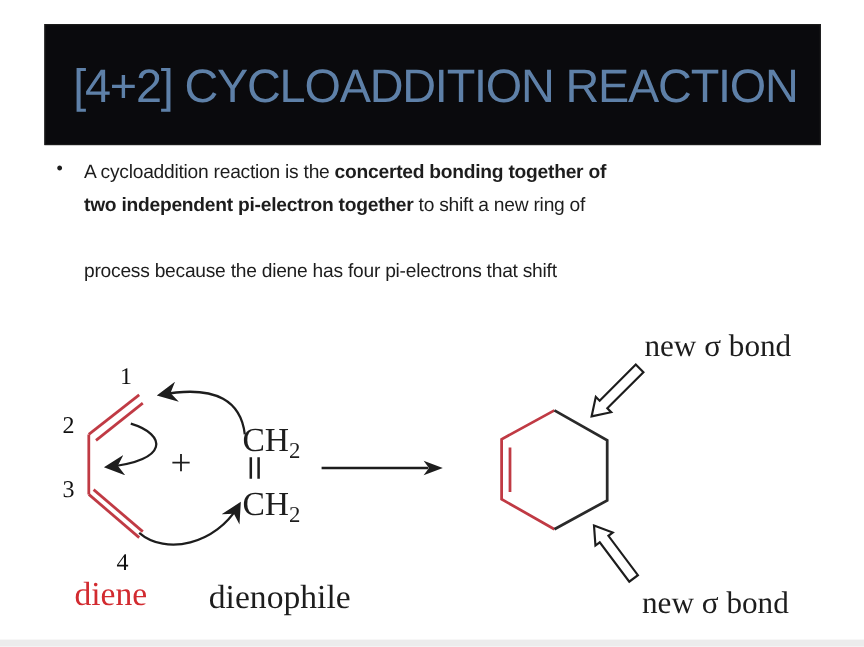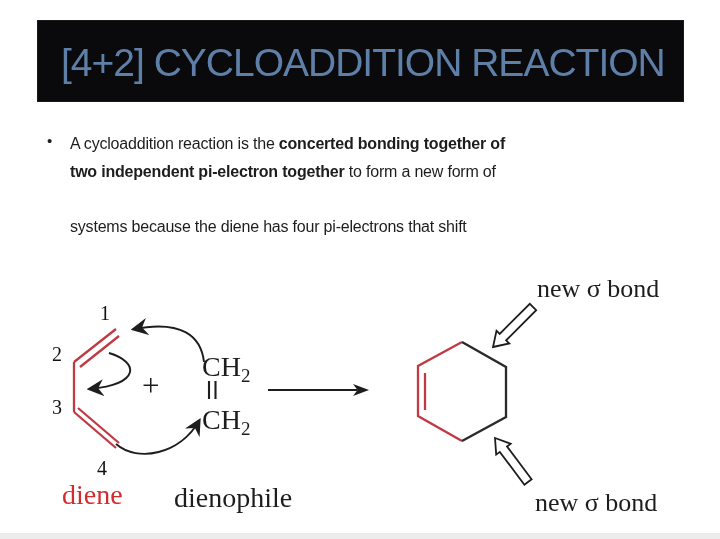--- a/index.html
+++ b/index.html
@@ -1,21 +1,21 @@
 <!DOCTYPE html>
 <html><head>
 <meta charset="utf-8">
 <style>
   html,body{margin:0;padding:0;}
   body{
     width:720px;height:539px;position:relative;background:#ffffff;
     font-family:"Liberation Sans",sans-serif;overflow:hidden;
   }
   .banner{
-    position:absolute;left:37px;top:20px;width:647px;height:82px;
+    position:absolute;left:37px;top:20px;width:647px;height:101px;
     background:#0a0a0d;display:flex;align-items:center;
     box-shadow:0 0 0 1px #1a1a1a inset;
   }
   .title{
     color:#5e80a8;font-size:39px;letter-spacing:-1px;
     padding-left:24px;padding-top:4px;white-space:nowrap;
     font-family:"Liberation Sans",sans-serif;font-weight:400;
   }
   .para{position:absolute;left:45px;top:130px;width:640px;color:#1d1d1d;}
   .bullet{position:absolute;left:2px;top:2px;font-size:15px;}
@@ -35,23 +35,23 @@
 
 <div class="slide">
 
   <div class="banner">
     <span class="title">[4+2] CYCLOADDITION REACTION</span>
   </div>
 
   <div class="para">
     <span class="bullet">•</span>
     <p class="body-text"><span>A cycloaddition reaction is the </span><b>concerted bonding together of</b><br>
-<b>two independent pi-electron together</b><span> to form a new form of</span><br>
+<b>two independent pi-electron together</b><span> to shift a new ring of</span><br>
 <br>
-<span>systems because the diene has four pi-electrons that shift</span><br>
+<span>process because the diene has four pi-electrons that shift</span><br>
 </p>
   </div>
 
   <svg class="diagram" width="720" height="269" viewBox="0 0 720 269">
     <defs>
       <marker id="ah" viewBox="0 0 10 10" refX="8" refY="5" markerWidth="9" markerHeight="9" orient="auto-start-reverse">
         <path d="M0,0 L10,5 L0,10 L3.2,5 Z" fill="#1d1d1d"></path>
       </marker>
     </defs>
 

